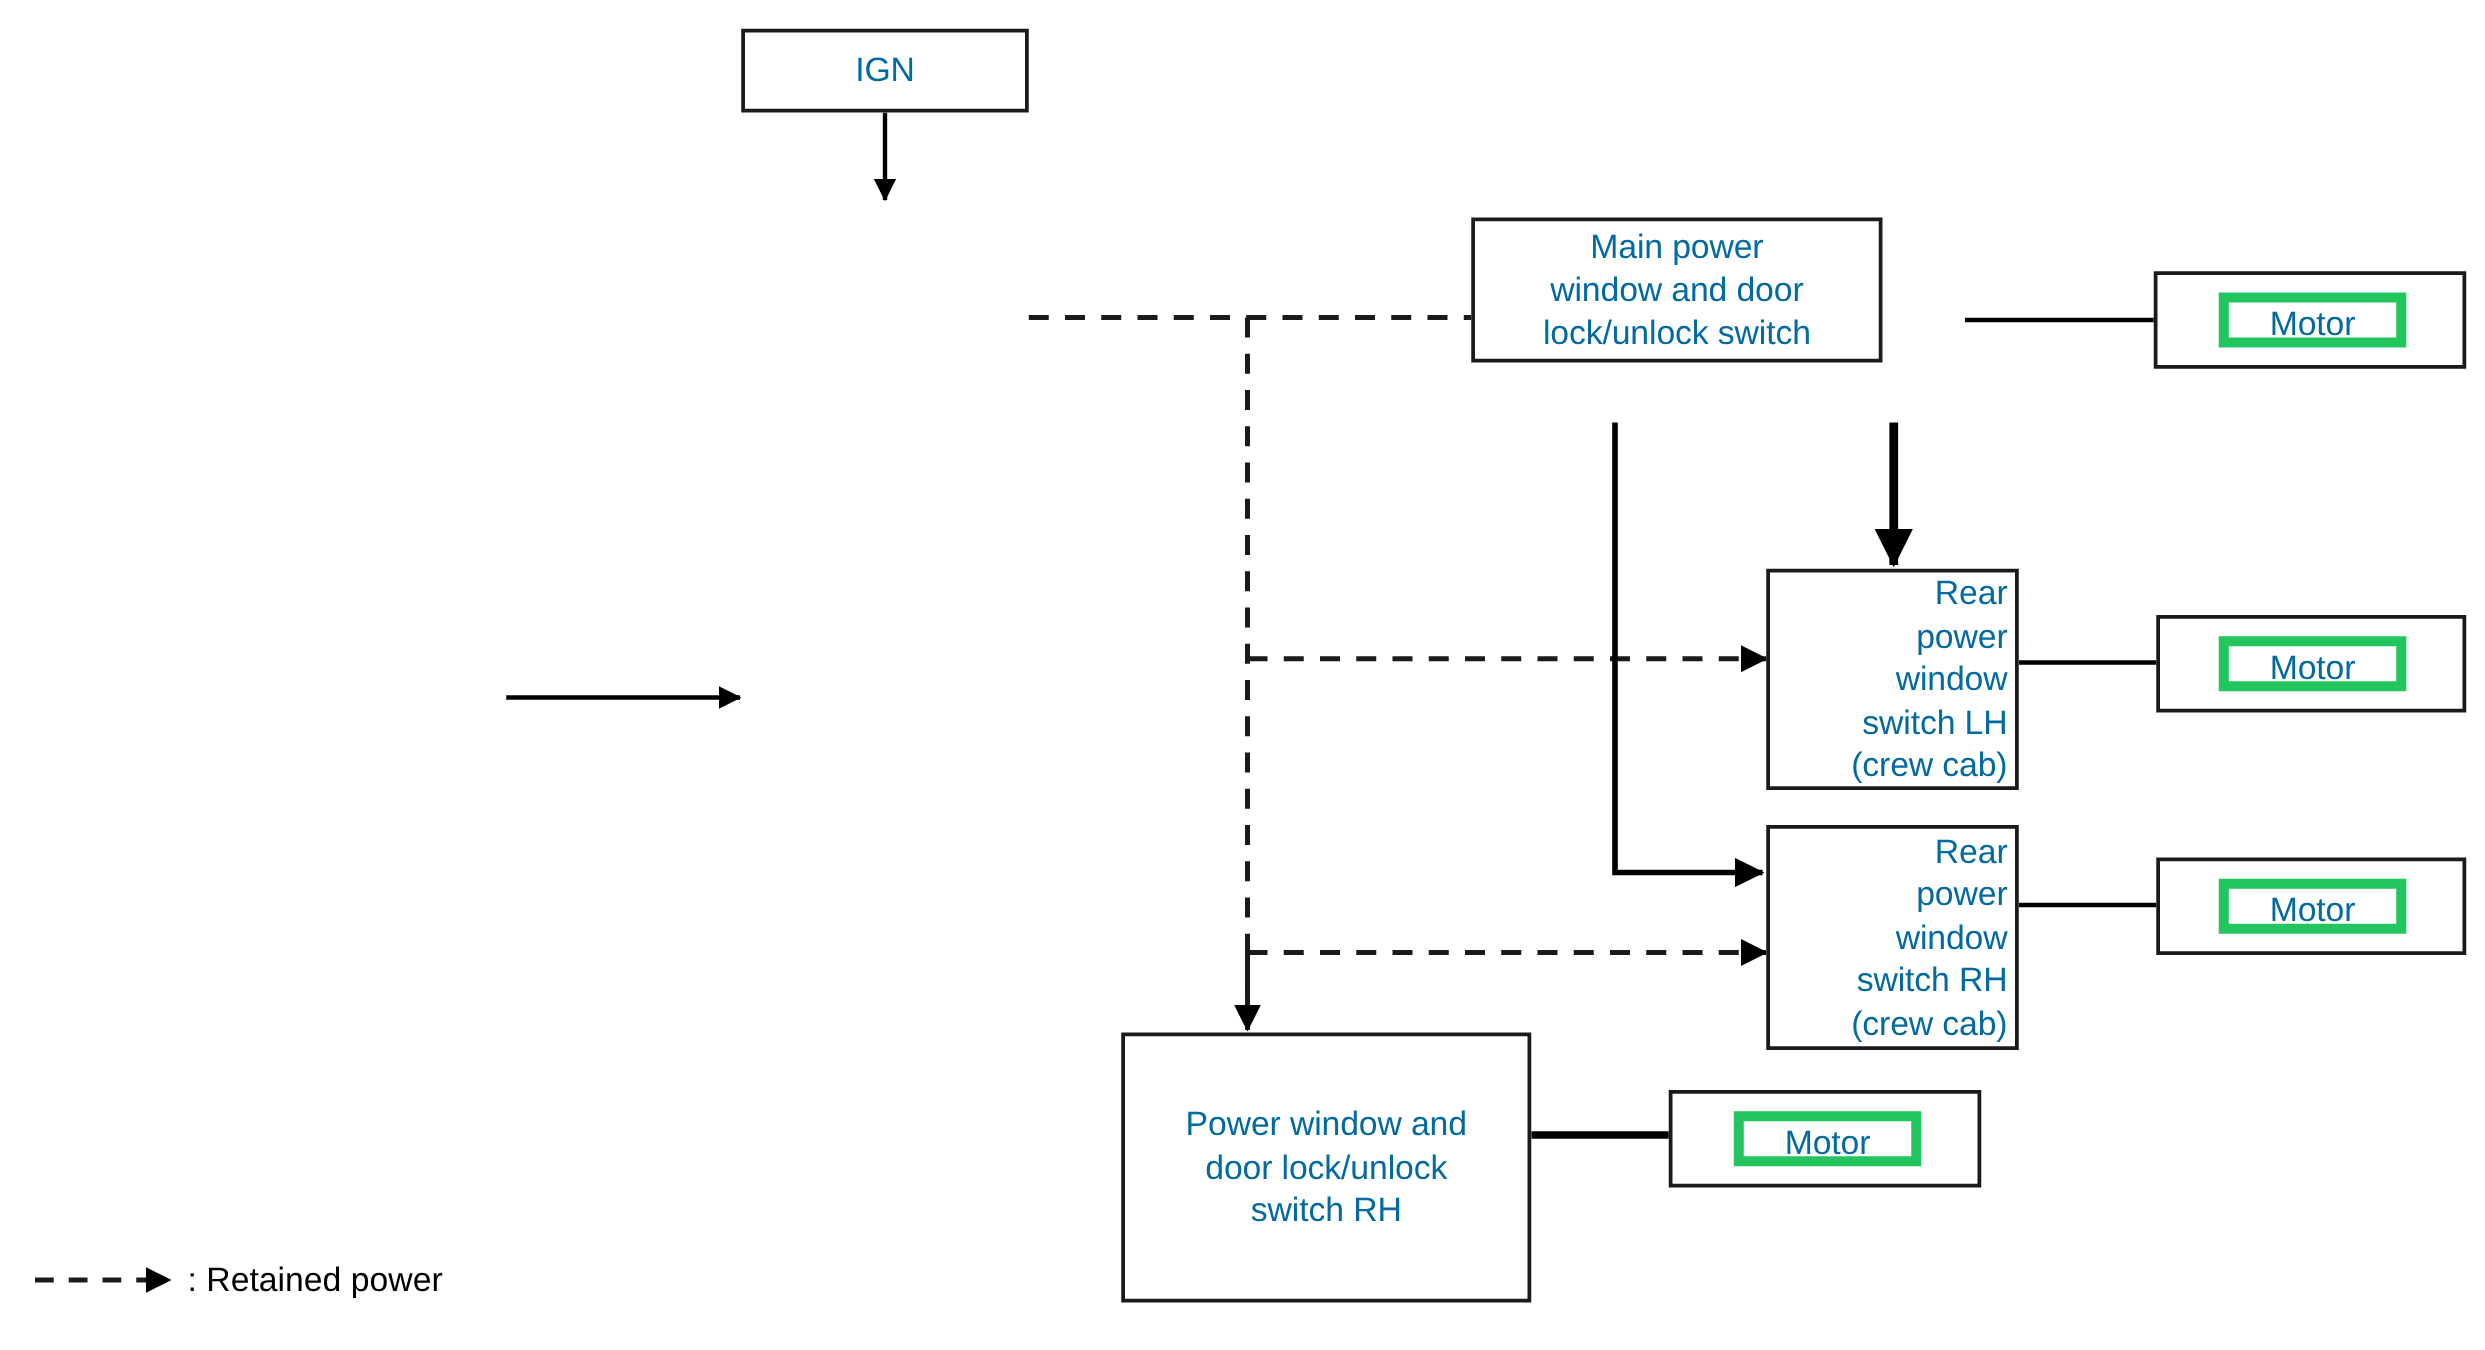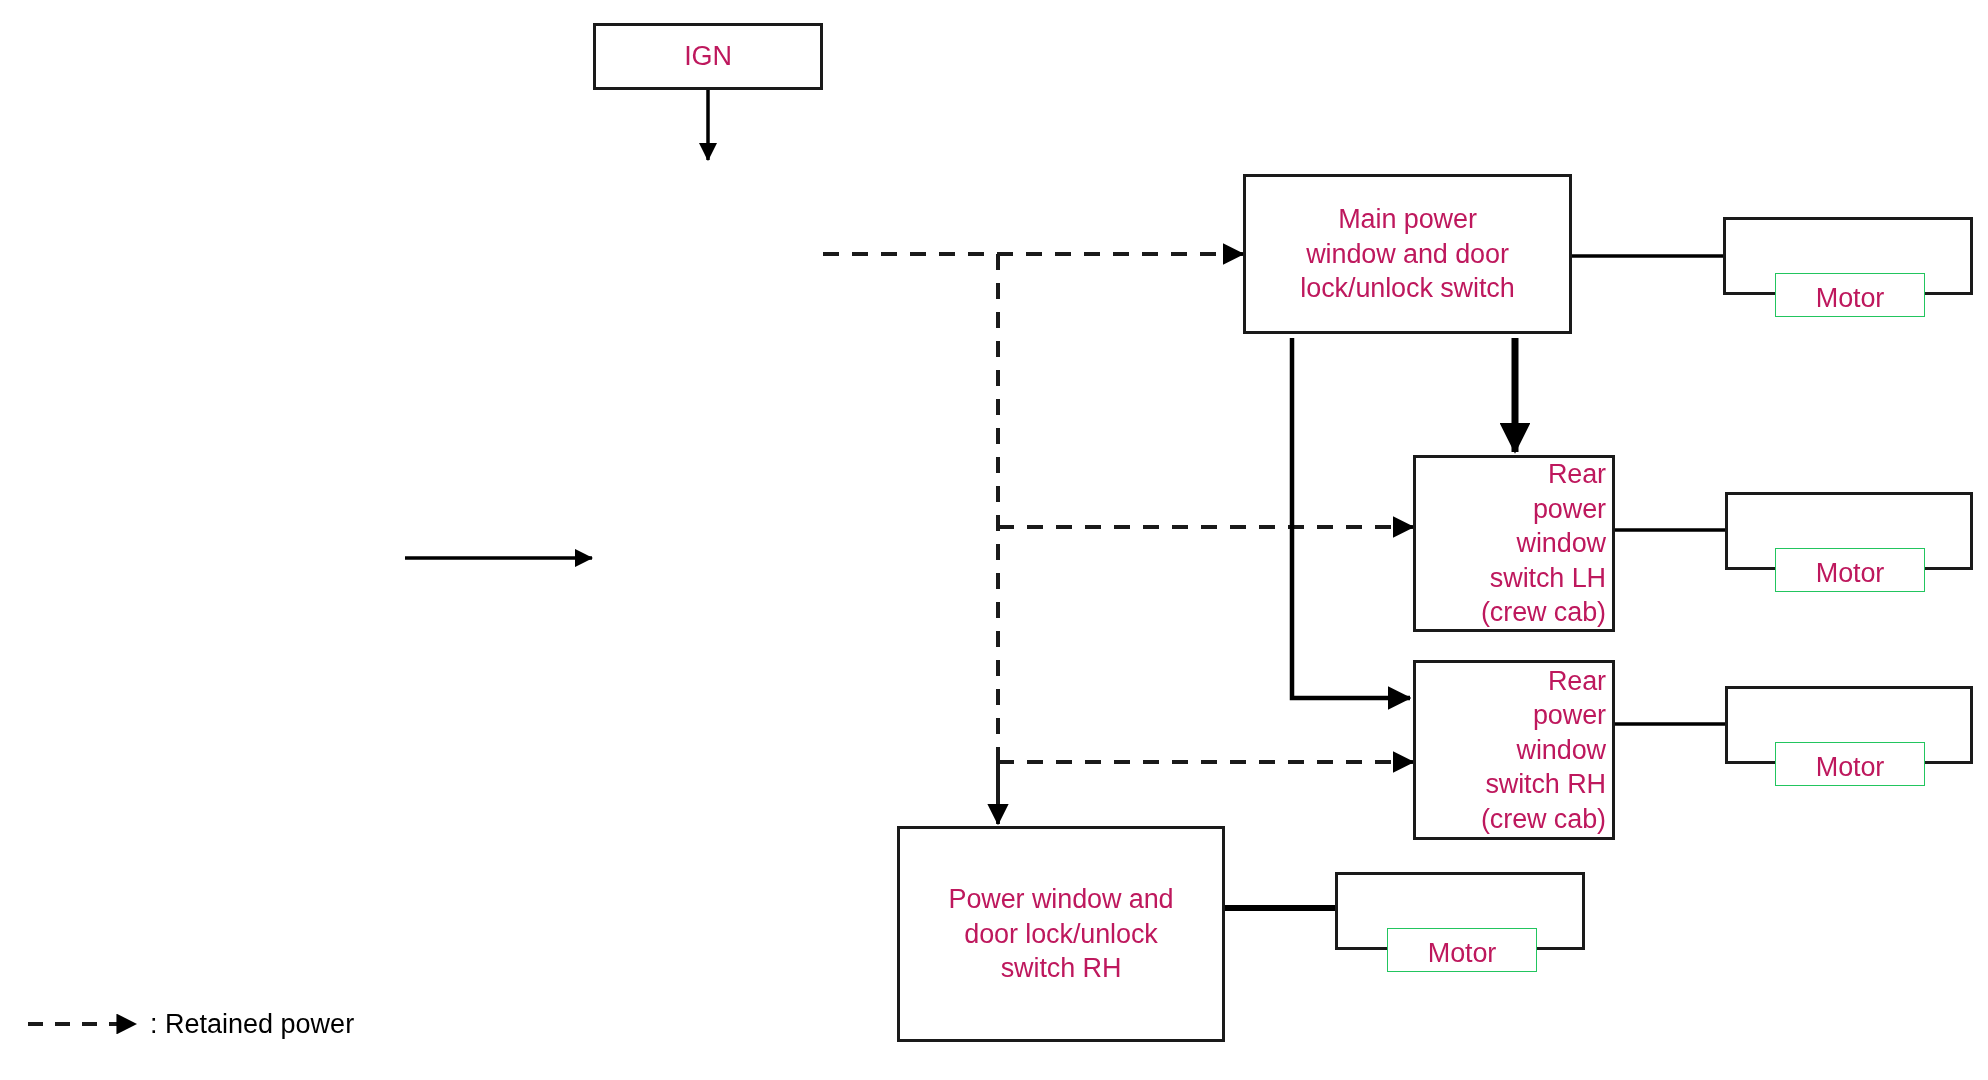--- a/index.html
+++ b/index.html
@@ -32,21 +32,21 @@
     border: 3px solid #1a1a1a;
     background: #ffffff;
     display: flex;
     align-items: center;
     justify-content: center;
     z-index: 5;
   }
   .node-text {
     font-size: 27px;
     line-height: 1.28;
-    color: #be185d;
+    color: #0369a1;
     white-space: pre-line;
     text-align: center;
     padding: 0 6px;
     letter-spacing: -0.1px;
   }
   .node-text.left-align {
     text-align: right;
     width: 100%;
     padding-left: 12px;
     margin-left: 44px;
@@ -54,27 +54,26 @@
   .motor-outer {
     position: absolute;
     box-sizing: border-box;
     border: 3px solid #1a1a1a;
     background: #ffffff;
     z-index: 5;
   }
   .motor-inner {
     position: absolute;
     box-sizing: border-box;
-    border: 1px solid #22c55e;
+    border: 8px solid #22c55e;
     background: #ffffff;
     display: flex;
-    align-items: flex-end;
+    align-items: flex-start;
     justify-content: center;
     z-index: 6;
-    margin-top: 39px;
   }
   .motor-inner .node-text {
     font-size: 27px;
   }
   .legend {
     position: absolute;
     left: 22px;
     top: 996px;
     width: 520px;
     height: 56px;
@@ -158,21 +157,21 @@
       <line x1="1225" y1="908" x2="1382" y2="908" stroke="#000000" stroke-width="6" marker-end="url(#arrow-thick)"></line>
     </g>
   </svg>
 
   <div class="node-box" style="left:593px; top:23px; width:230px; height:67px;">
     <span class="node-text">IGN</span>
   </div>
 
 
 
-  <div class="node-box" style="left:1243px; top:174px; width:329px; height:160px;">
+  <div class="node-box" style="left:1177px; top:174px; width:329px; height:116px;">
     <span class="node-text">Main power
 window and door
 lock/unlock switch</span>
   </div>
 
   <div class="node-box" style="left:1413px; top:455px; width:202px; height:177px;">
     <span class="node-text left-align">Rear power
 window
 switch LH
 (crew cab)</span>

